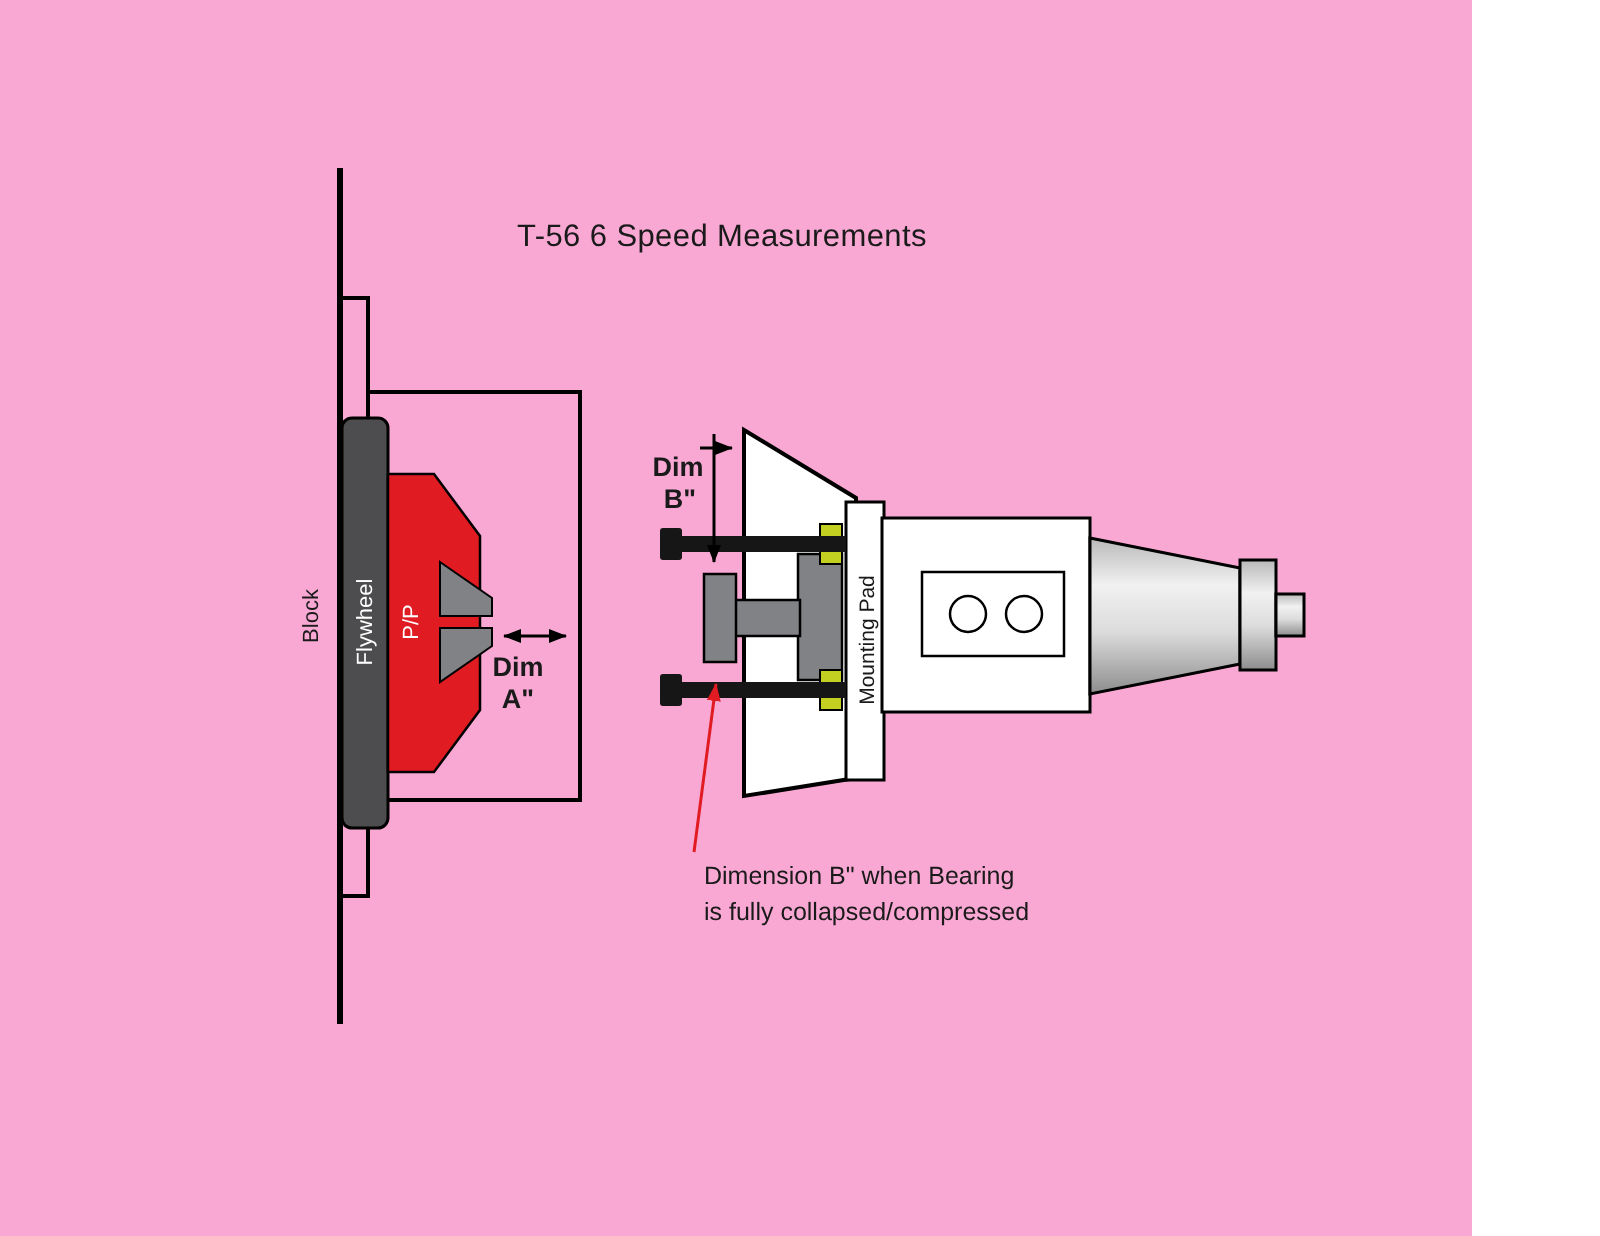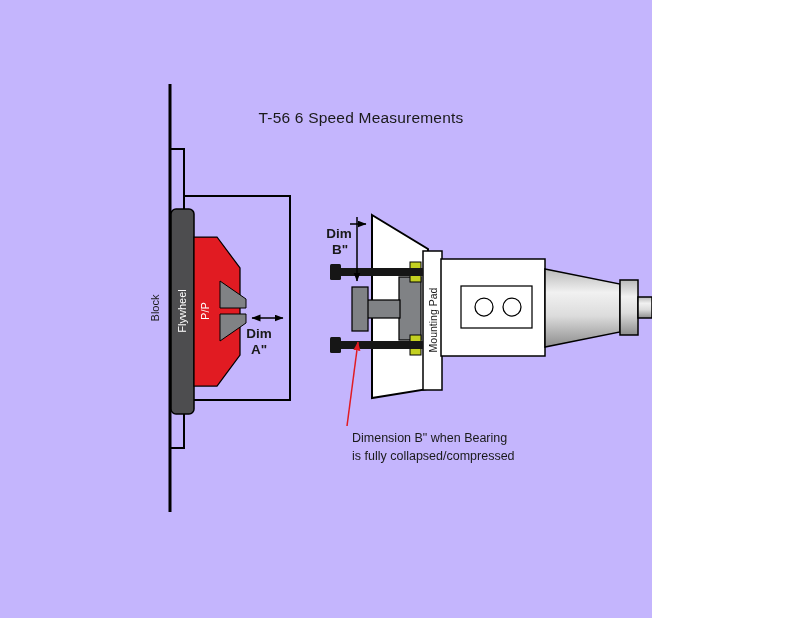--- a/index.html
+++ b/index.html
@@ -1,16 +1,16 @@
 <!DOCTYPE html>
 <html><head>
 <meta charset="utf-8">
 <style>
   html,body{margin:0;padding:0;background:#ffffff;}
-  #stage{position:relative;width:652px;height:618px;background:#c4b5fd;overflow:hidden;}
+  #stage{position:relative;width:736px;height:618px;background:#f9a8d4;overflow:hidden;}
   svg{display:block;}
   text{font-family:"Liberation Sans", sans-serif;fill:#1a1a1a;}
   .title-text{font-size:15.5px;letter-spacing:.2px;}
   .dim-text{font-size:13.5px;font-weight:bold;}
   .vert-label{font-size:11px;}
   .vert-label-light{font-size:11px;fill:#ffffff;}
   .pad-label{font-size:10.5px;}
   .note-text{font-size:12.5px;}
 </style>
 </head>

